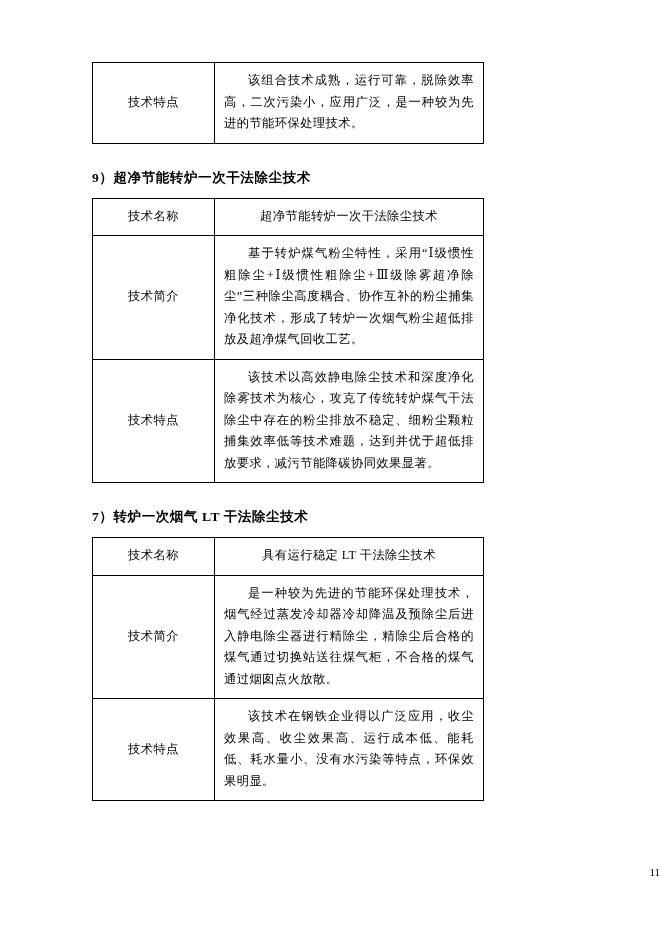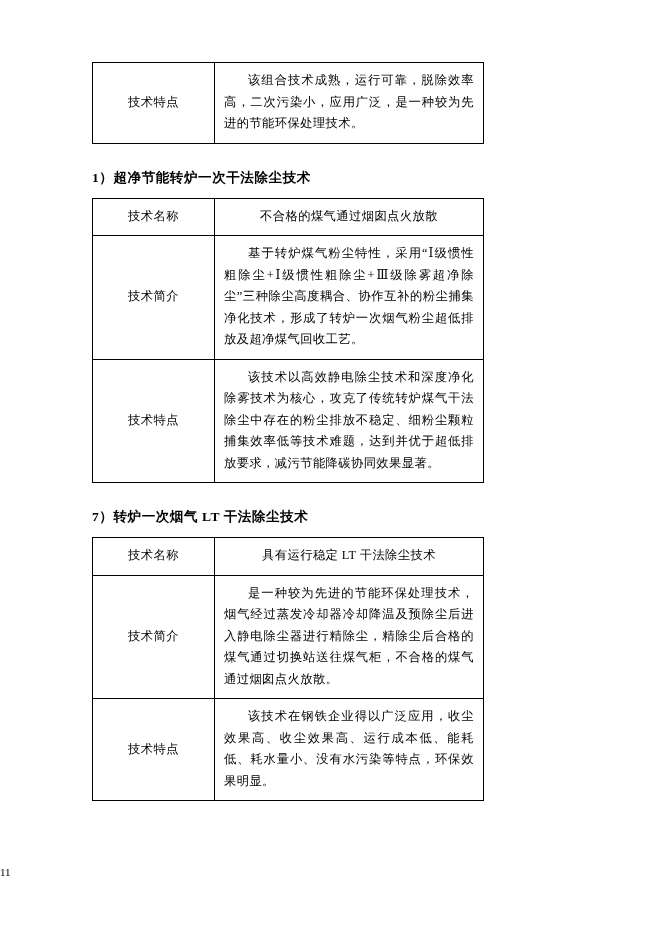--- a/index.html
+++ b/index.html
@@ -63,47 +63,47 @@
     font-size: 13.5px;
     font-weight: bold;
     margin: 25px 0 11px 0;
     letter-spacing: 0.6px;
   }
   .page-number {
     position: absolute;
     left: 0;
     right: 0;
     top: 866px;
-    text-align: left;
+    text-align: right;
     font-size: 11px;
     font-family: "Liberation Serif", serif;
   }
 </style>
 </head>
 <body>
 
 <div class="page">
 
   <table class="doc-table">
     <tbody>
         <tr>
       <td class="label-cell">技术特点</td>
       <td class="body-cell">该组合技术成熟，运行可靠，脱除效率高，二次污染小，应用广泛，是一种较为先进的节能环保处理技术。</td>
     </tr>
   </tbody>
     </table>
 
 
-  <div class="sub-heading">1）超净节能转炉一次干法除尘技术</div>
+  <div class="sub-heading">9）超净节能转炉一次干法除尘技术</div>
 
   <table class="doc-table">
     <tbody>
         <tr>
       <td class="label-cell">技术名称</td>
-      <td class="body-cell center-cell">不合格的煤气通过烟囱点火放散</td>
+      <td class="body-cell center-cell">超净节能转炉一次干法除尘技术</td>
     </tr>
     <tr>
       <td class="label-cell">技术简介</td>
       <td class="body-cell">基于转炉煤气粉尘特性，采用“Ⅰ级惯性粗除尘+Ⅰ级惯性粗除尘+Ⅲ级除雾超净除尘”三种除尘高度耦合、协作互补的粉尘捕集净化技术，形成了转炉一次烟气粉尘超低排放及超净煤气回收工艺。</td>
     </tr>
     <tr>
       <td class="label-cell">技术特点</td>
       <td class="body-cell">该技术以高效静电除尘技术和深度净化除雾技术为核心，攻克了传统转炉煤气干法除尘中存在的粉尘排放不稳定、细粉尘颗粒捕集效率低等技术难题，达到并优于超低排放要求，减污节能降碳协同效果显著。</td>
     </tr>
   </tbody>

